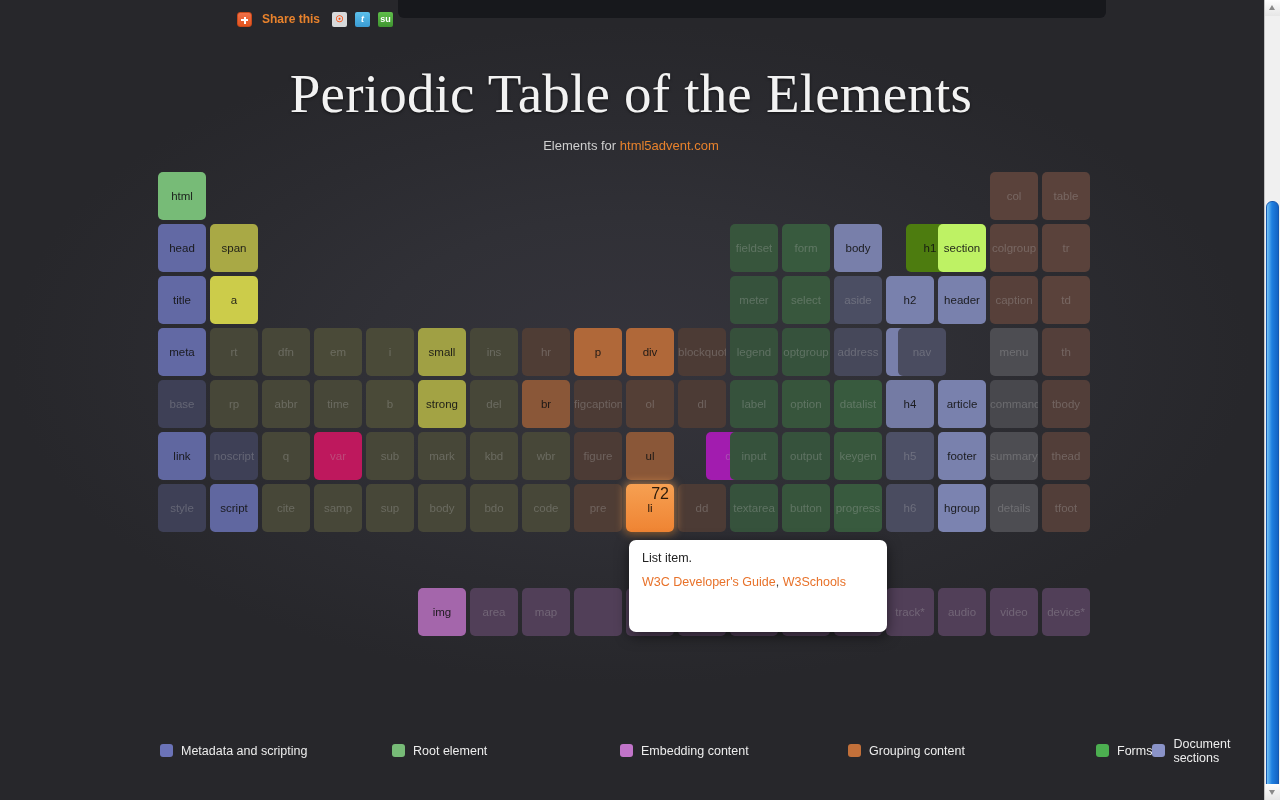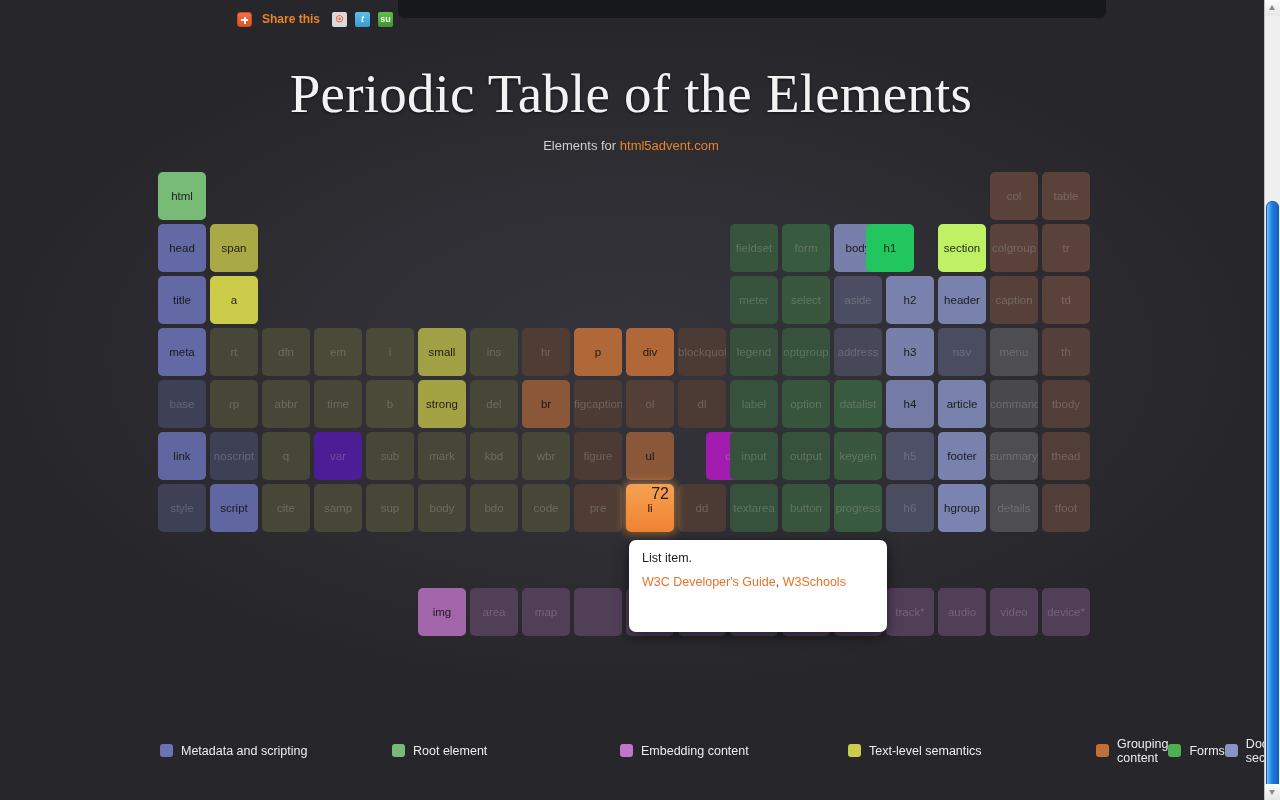--- a/index.html
+++ b/index.html
@@ -281,21 +281,21 @@
     </div>
     <div class="tile" style="left: 572px; top: 52px; background: rgb(55, 85, 60); color: rgba(190, 190, 190, 0.3);">
       <span class="lbl">fieldset</span>
     </div>
     <div class="tile" style="left: 624px; top: 52px; background: rgb(56, 90, 62); color: rgba(190, 190, 190, 0.3);">
       <span class="lbl">form</span>
     </div>
     <div class="tile" style="left: 676px; top: 52px; background: rgb(120, 127, 170); color: rgba(20, 20, 20, 0.92);">
       <span class="lbl">body</span>
     </div>
-    <div class="tile" style="left: 708px; top: 52px; background: #22c55e; color: rgba(20, 20, 20, 0.92);">
+    <div class="tile" style="left: 748px; top: 52px; background: #4d7c0f; color: rgba(20, 20, 20, 0.92);">
       <span class="lbl">h1</span>
     </div>
     <div class="tile" style="left: 780px; top: 52px; background: #bef264; color: rgba(20, 20, 20, 0.92);">
       <span class="lbl">section</span>
     </div>
     <div class="tile" style="left: 832px; top: 52px; background: rgb(90, 66, 59); color: rgba(190, 190, 190, 0.3);">
       <span class="lbl">colgroup</span>
     </div>
     <div class="tile" style="left: 884px; top: 52px; background: rgb(90, 66, 59); color: rgba(190, 190, 190, 0.3);">
       <span class="lbl">tr</span>
@@ -365,21 +365,21 @@
     </div>
     <div class="tile" style="left: 624px; top: 156px; background: rgb(54, 82, 60); color: rgba(190, 190, 190, 0.3);">
       <span class="lbl">optgroup</span>
     </div>
     <div class="tile" style="left: 676px; top: 156px; background: rgb(70, 72, 90); color: rgba(190, 190, 190, 0.3);">
       <span class="lbl">address</span>
     </div>
     <div class="tile" style="left: 728px; top: 156px; background: rgb(120, 127, 170); color: rgba(20, 20, 20, 0.92);">
       <span class="lbl">h3</span>
     </div>
-    <div class="tile" style="left: 780px; top: 156px; background: rgb(74, 76, 96); color: rgba(190, 190, 190, 0.3);">
+    <div class="tile" style="left: 740px; top: 156px; background: rgb(74, 76, 96); color: rgba(190, 190, 190, 0.3);">
       <span class="lbl">nav</span>
     </div>
     <div class="tile" style="left: 832px; top: 156px; background: rgb(77, 77, 82); color: rgba(190, 190, 190, 0.3);">
       <span class="lbl">menu</span>
     </div>
     <div class="tile" style="left: 884px; top: 156px; background: rgb(84, 63, 58); color: rgba(190, 190, 190, 0.3);">
       <span class="lbl">th</span>
     </div>
     <div class="tile" style="left: 0px; top: 208px; background: rgb(62, 64, 86); color: rgba(190, 190, 190, 0.3);">
       <span class="lbl">base</span>
@@ -437,21 +437,21 @@
     </div>
     <div class="tile" style="left: 0px; top: 260px; background: rgb(96, 103, 160); color: rgba(20, 20, 20, 0.92);">
       <span class="lbl">link</span>
     </div>
     <div class="tile" style="left: 52px; top: 260px; background: rgb(62, 64, 86); color: rgba(190, 190, 190, 0.3);">
       <span class="lbl">noscript</span>
     </div>
     <div class="tile" style="left: 104px; top: 260px; background: rgb(71, 71, 56); color: rgba(190, 190, 190, 0.3);">
       <span class="lbl">q</span>
     </div>
-    <div class="tile" style="left: 156px; top: 260px; background: #4c1d95; color: rgba(190, 190, 190, 0.3);">
+    <div class="tile" style="left: 156px; top: 260px; background: #be185d; color: rgba(190, 190, 190, 0.3);">
       <span class="lbl">var</span>
     </div>
     <div class="tile" style="left: 208px; top: 260px; background: rgb(71, 71, 56); color: rgba(190, 190, 190, 0.3);">
       <span class="lbl">sub</span>
     </div>
     <div class="tile" style="left: 260px; top: 260px; background: rgb(71, 71, 56); color: rgba(190, 190, 190, 0.3);">
       <span class="lbl">mark</span>
     </div>
     <div class="tile" style="left: 312px; top: 260px; background: rgb(71, 71, 56); color: rgba(190, 190, 190, 0.3);">
       <span class="lbl">kbd</span>
@@ -601,24 +601,20 @@
     </div>
     <div class="li">
       <span class="swatch" style="background: rgb(119, 187, 119);"></span>
       <span>Root element</span>
     </div>
     <div class="li">
       <span class="swatch" style="background: rgb(193, 116, 201);"></span>
       <span>Embedding content</span>
     </div>
     <div class="li">
-      <span class="swatch" style="background: rgb(204, 204, 74);"></span>
-      <span>Text-level semantics</span>
-    </div>
-    <div class="li">
       <span class="swatch" style="background: rgb(194, 112, 58);"></span>
       <span>Grouping content</span>
     </div>
     <div class="li">
       <span class="swatch" style="background: rgb(76, 175, 80);"></span>
       <span>Forms</span>
     </div>
     <div class="li">
       <span class="swatch" style="background: rgb(138, 147, 200);"></span>
       <span>Document sections</span>

